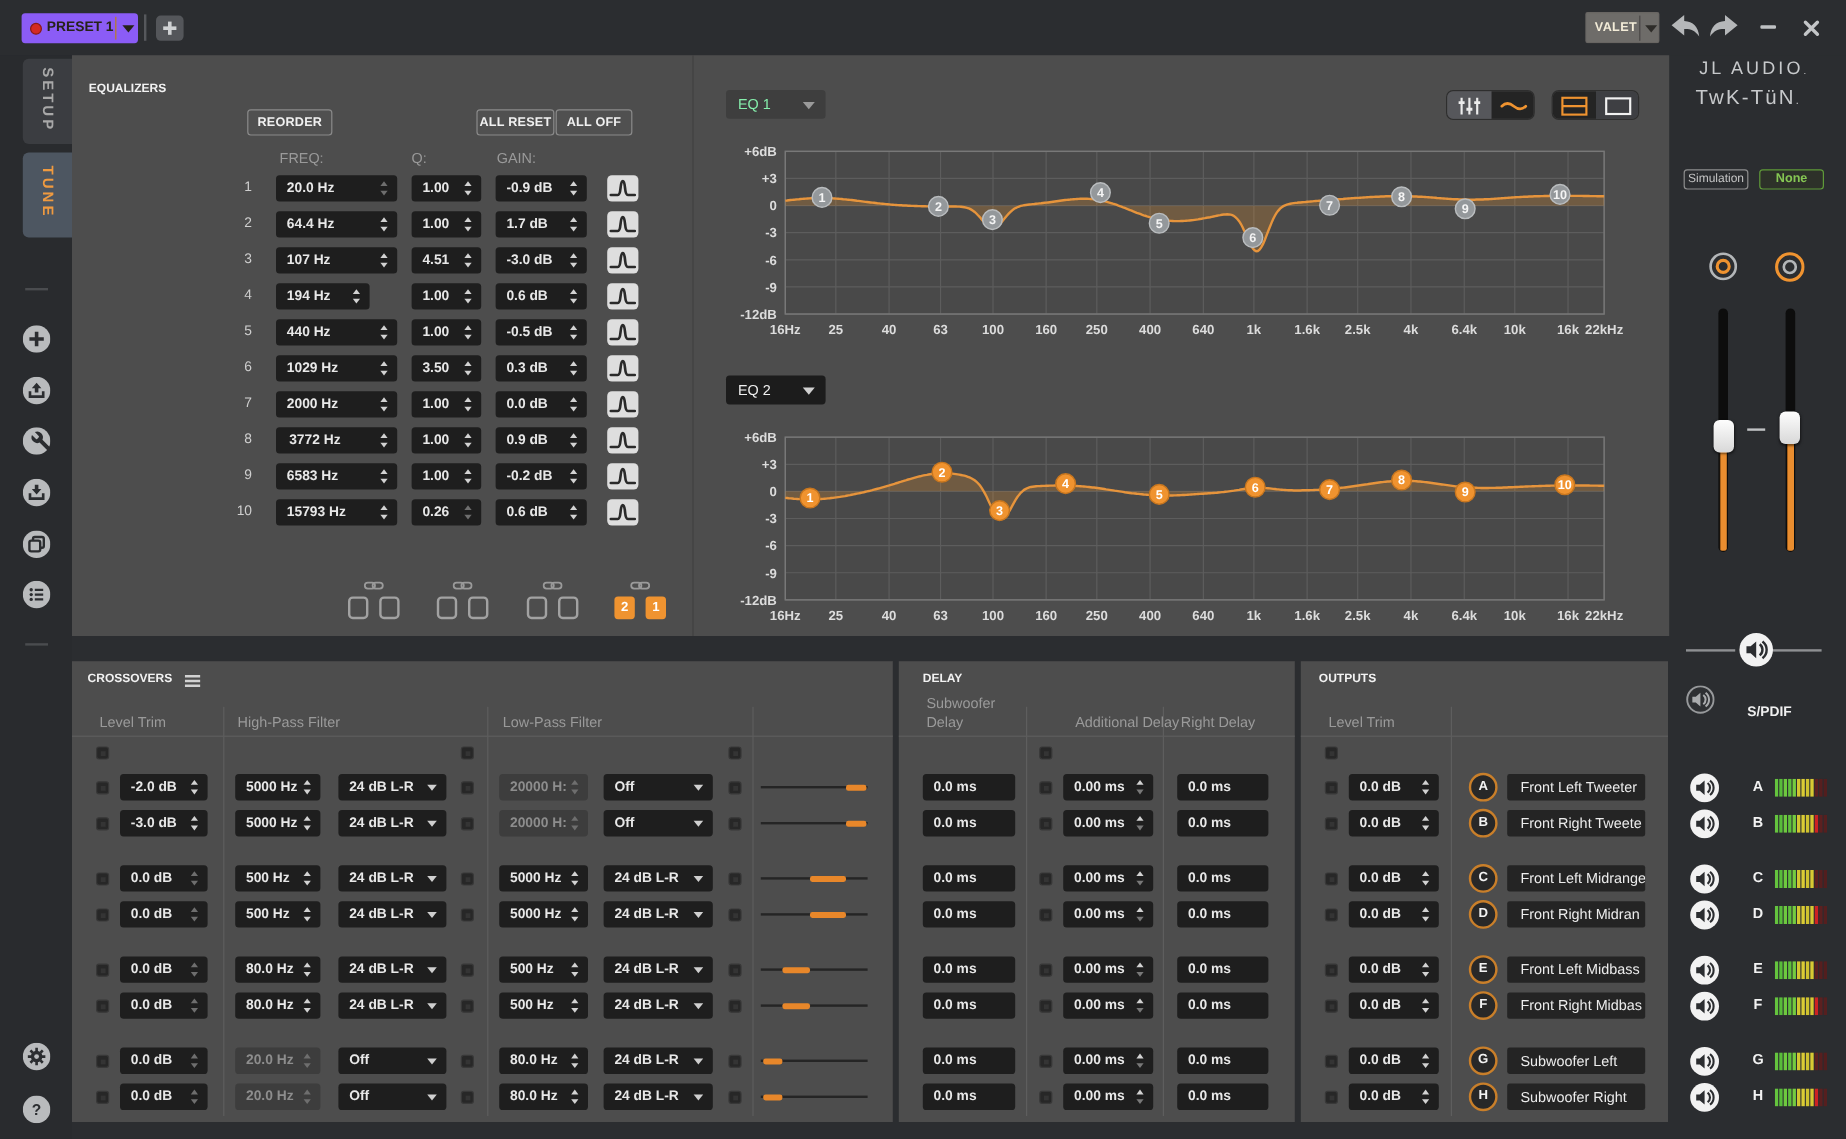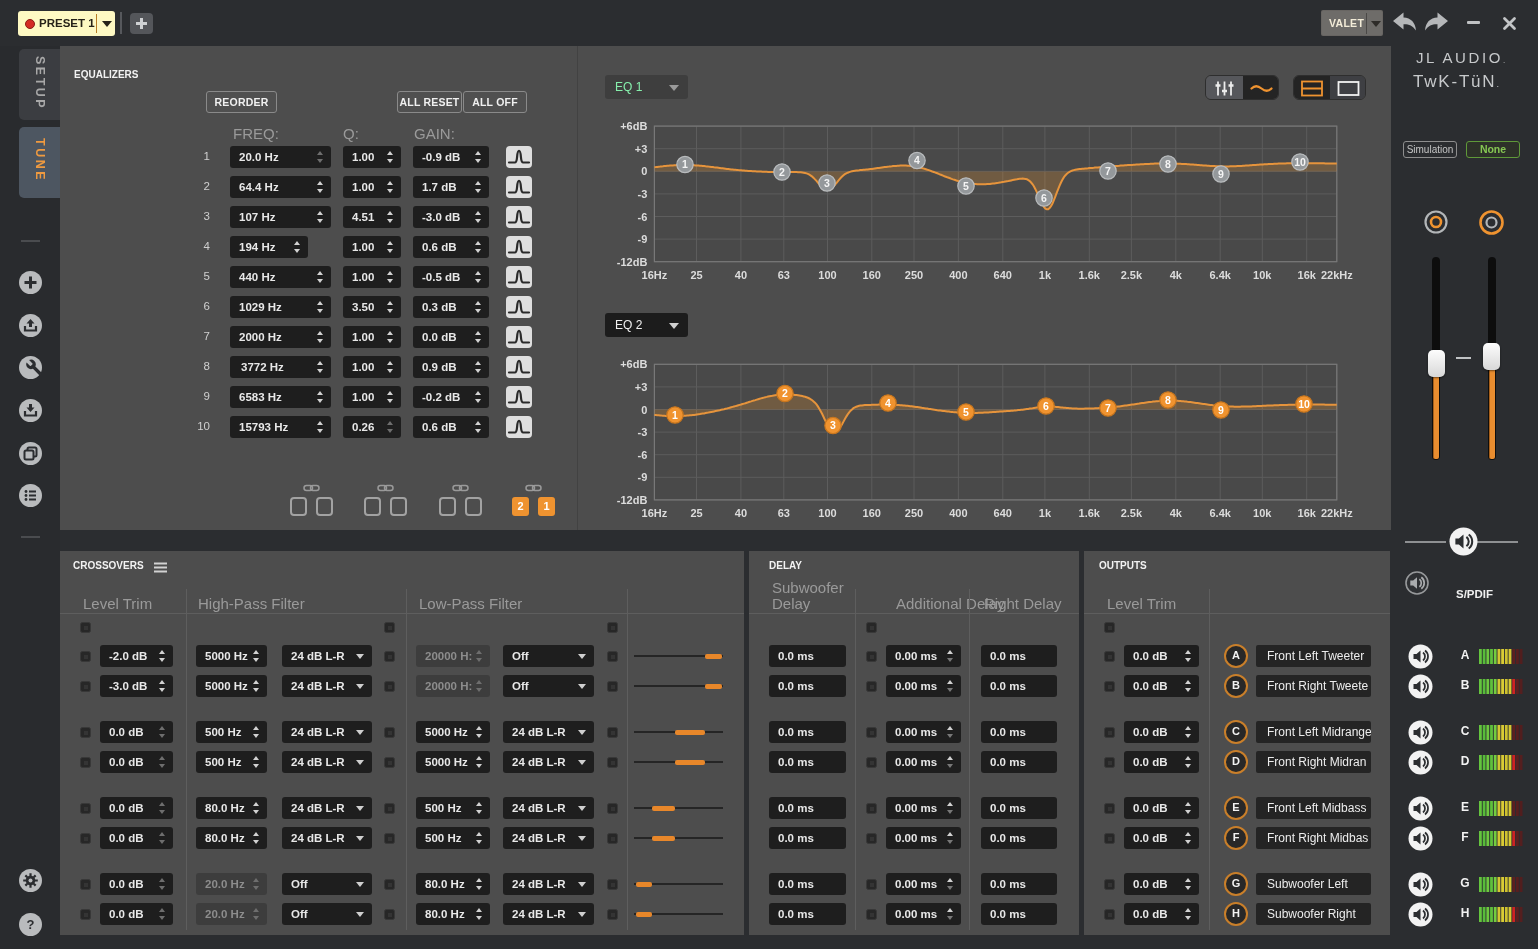--- a/index.html
+++ b/index.html
@@ -1,39 +1,39 @@
 <!DOCTYPE html>
 <html><head><meta charset="utf-8"><style>
 * { margin:0; padding:0; box-sizing:border-box; }
 html,body { width:1538px; height:949px; background:#2b2d30; font-family:"Liberation Sans",sans-serif; overflow:hidden; }
 .abs { position:absolute; }
 .panel { position:absolute; background:#4d4d4d; }
 .ptitle { position:absolute; color:#f2f2f2; font-size:10px; font-weight:bold; letter-spacing:0px; white-space:nowrap; }
-.hdr { position:absolute; color:#9a9a9a; font-size:15px; }
+.hdr { position:absolute; color:#9a9a9a; font-size:12px; }
 .inp { position:absolute; white-space:nowrap; background:#1e1e1e; border-radius:3px; color:#e8e8e8; font-weight:bold; font-size:11.5px; line-height:22px; padding-left:9px; height:22px; }
 .inp.dis { background:#3d3d3d; color:#8d8d8d; }
 .spin { position:absolute; right:7px; top:4px; width:7px; height:14px; }
 .spin .u { position:absolute; top:1px; left:0; width:0; height:0; border-left:3.5px solid transparent; border-right:3.5px solid transparent; border-bottom:4.5px solid #d2d2d2; }
 .spin .d { position:absolute; bottom:1px; left:0; width:0; height:0; border-left:3.5px solid transparent; border-right:3.5px solid transparent; border-top:4.5px solid #d2d2d2; }
 .spin.dim .u { border-bottom-color:#6e6e6e; } .spin.dim .d { border-top-color:#6e6e6e; }
 .spin.hd .d { border-top-color:#787878; }
 .dd { position:absolute; white-space:nowrap; background:#1e1e1e; border-radius:3px; color:#e8e8e8; font-weight:bold; font-size:11.5px; line-height:22px; padding-left:9px; height:22px; }
 .dd .tri { position:absolute; right:8px; top:9px; width:0; height:0; border-left:4.5px solid transparent; border-right:4.5px solid transparent; border-top:5.5px solid #cfcfcf; }
 .cb { position:absolute; width:11px; height:11px; background:#272727; border:1px solid #383838; border-radius:2.5px; }
 .cb::after { content:""; position:absolute; left:2.5px; top:2.5px; width:4px; height:4px; background:#343434; }
 .vline { position:absolute; width:1px; background:#5e5e5e; }
 .hline { position:absolute; height:1px; background:#5e5e5e; }
 .btn { position:absolute; white-space:nowrap; border:1px solid #8a8a8a; border-radius:3px; color:#f0f0f0; font-size:10.5px; font-weight:bold; text-align:center; letter-spacing:0.2px; background:rgba(255,255,255,0.02); }
 .rangeline { position:absolute; height:2px; background:#252525; }
 .rangeseg { position:absolute; height:5px; border-radius:2px; background:#e8872a; }
 .circ { position:absolute; border-radius:50%; }
 </style></head><body>
 
 <div class="abs" style="left:0;top:0;width:1538px;height:46px;background:#2b2d30;"></div>
-<div class="abs" style="left:18px;top:11px;width:97px;height:25px;background:#fef9c3;border-radius:3px;">
+<div class="abs" style="left:18px;top:11px;width:97px;height:25px;background:#8b5cf6;border-radius:3px;">
 <div class="circ" style="left:7px;top:7.5px;width:10px;height:10px;background:#d42a24;border:1px solid #8a1b16;"></div>
 <div class="abs" style="left:21px;top:0;width:56px;line-height:25px;color:#262218;font-size:11.5px;font-weight:bold;">PRESET 1</div>
 <div class="abs" style="left:78px;top:3px;width:1px;height:19px;background:#b87d25;"></div>
 <div class="abs" style="left:84px;top:10px;width:0;height:0;border-left:5px solid transparent;border-right:5px solid transparent;border-top:6px solid #262218;"></div>
 </div>
 <div class="abs" style="left:120px;top:12px;width:2px;height:22px;background:#56585c;"></div>
 <div class="abs" style="left:130px;top:13px;width:23px;height:21px;background:#54565a;border-radius:4px;">
 <div class="abs" style="left:6px;top:9px;width:11px;height:3px;background:#cfd1d3;"></div>
 <div class="abs" style="left:10px;top:5px;width:3px;height:11px;background:#cfd1d3;"></div>
 </div>

